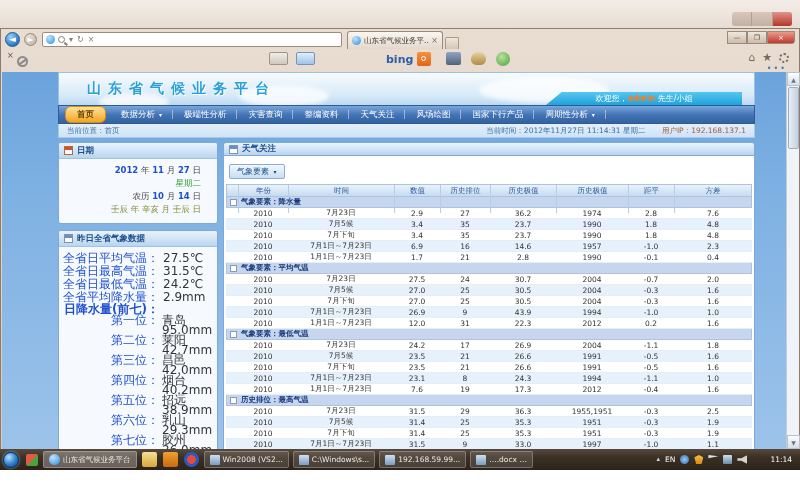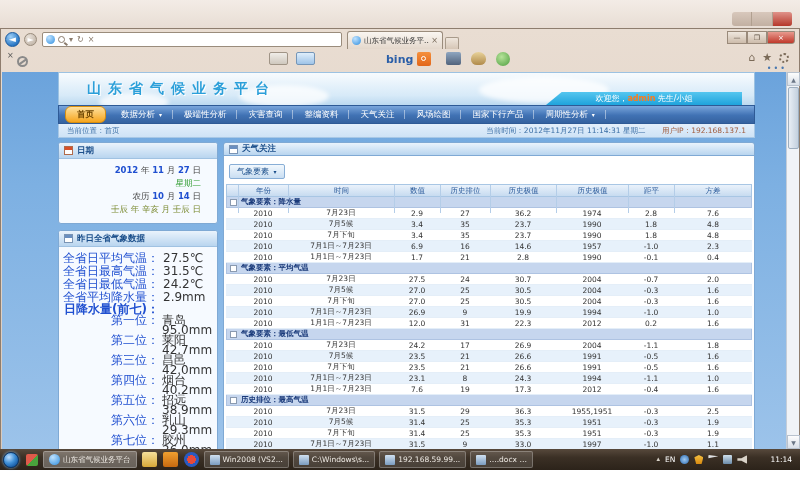--- a/index.html
+++ b/index.html
@@ -500,21 +500,21 @@
                       <span class="td">2004</span>
                       <span class="td">-0.3</span>
                       <span class="td">1.6</span>
                     </div>
                     <div class="data-row grid-row alt">
                       <span class="td"></span>
                       <span class="td">2010</span>
                       <span class="td">7月1日～7月23日</span>
                       <span class="td">26.9</span>
                       <span class="td">9</span>
-                      <span class="td">19.9</span>
+                      <span class="td">43.9</span>
                       <span class="td">1994</span>
                       <span class="td">-1.0</span>
                       <span class="td">1.0</span>
                     </div>
                     <div class="data-row grid-row">
                       <span class="td"></span>
                       <span class="td">2010</span>
                       <span class="td">1月1日～7月23日</span>
                       <span class="td">12.0</span>
                       <span class="td">31</span>

